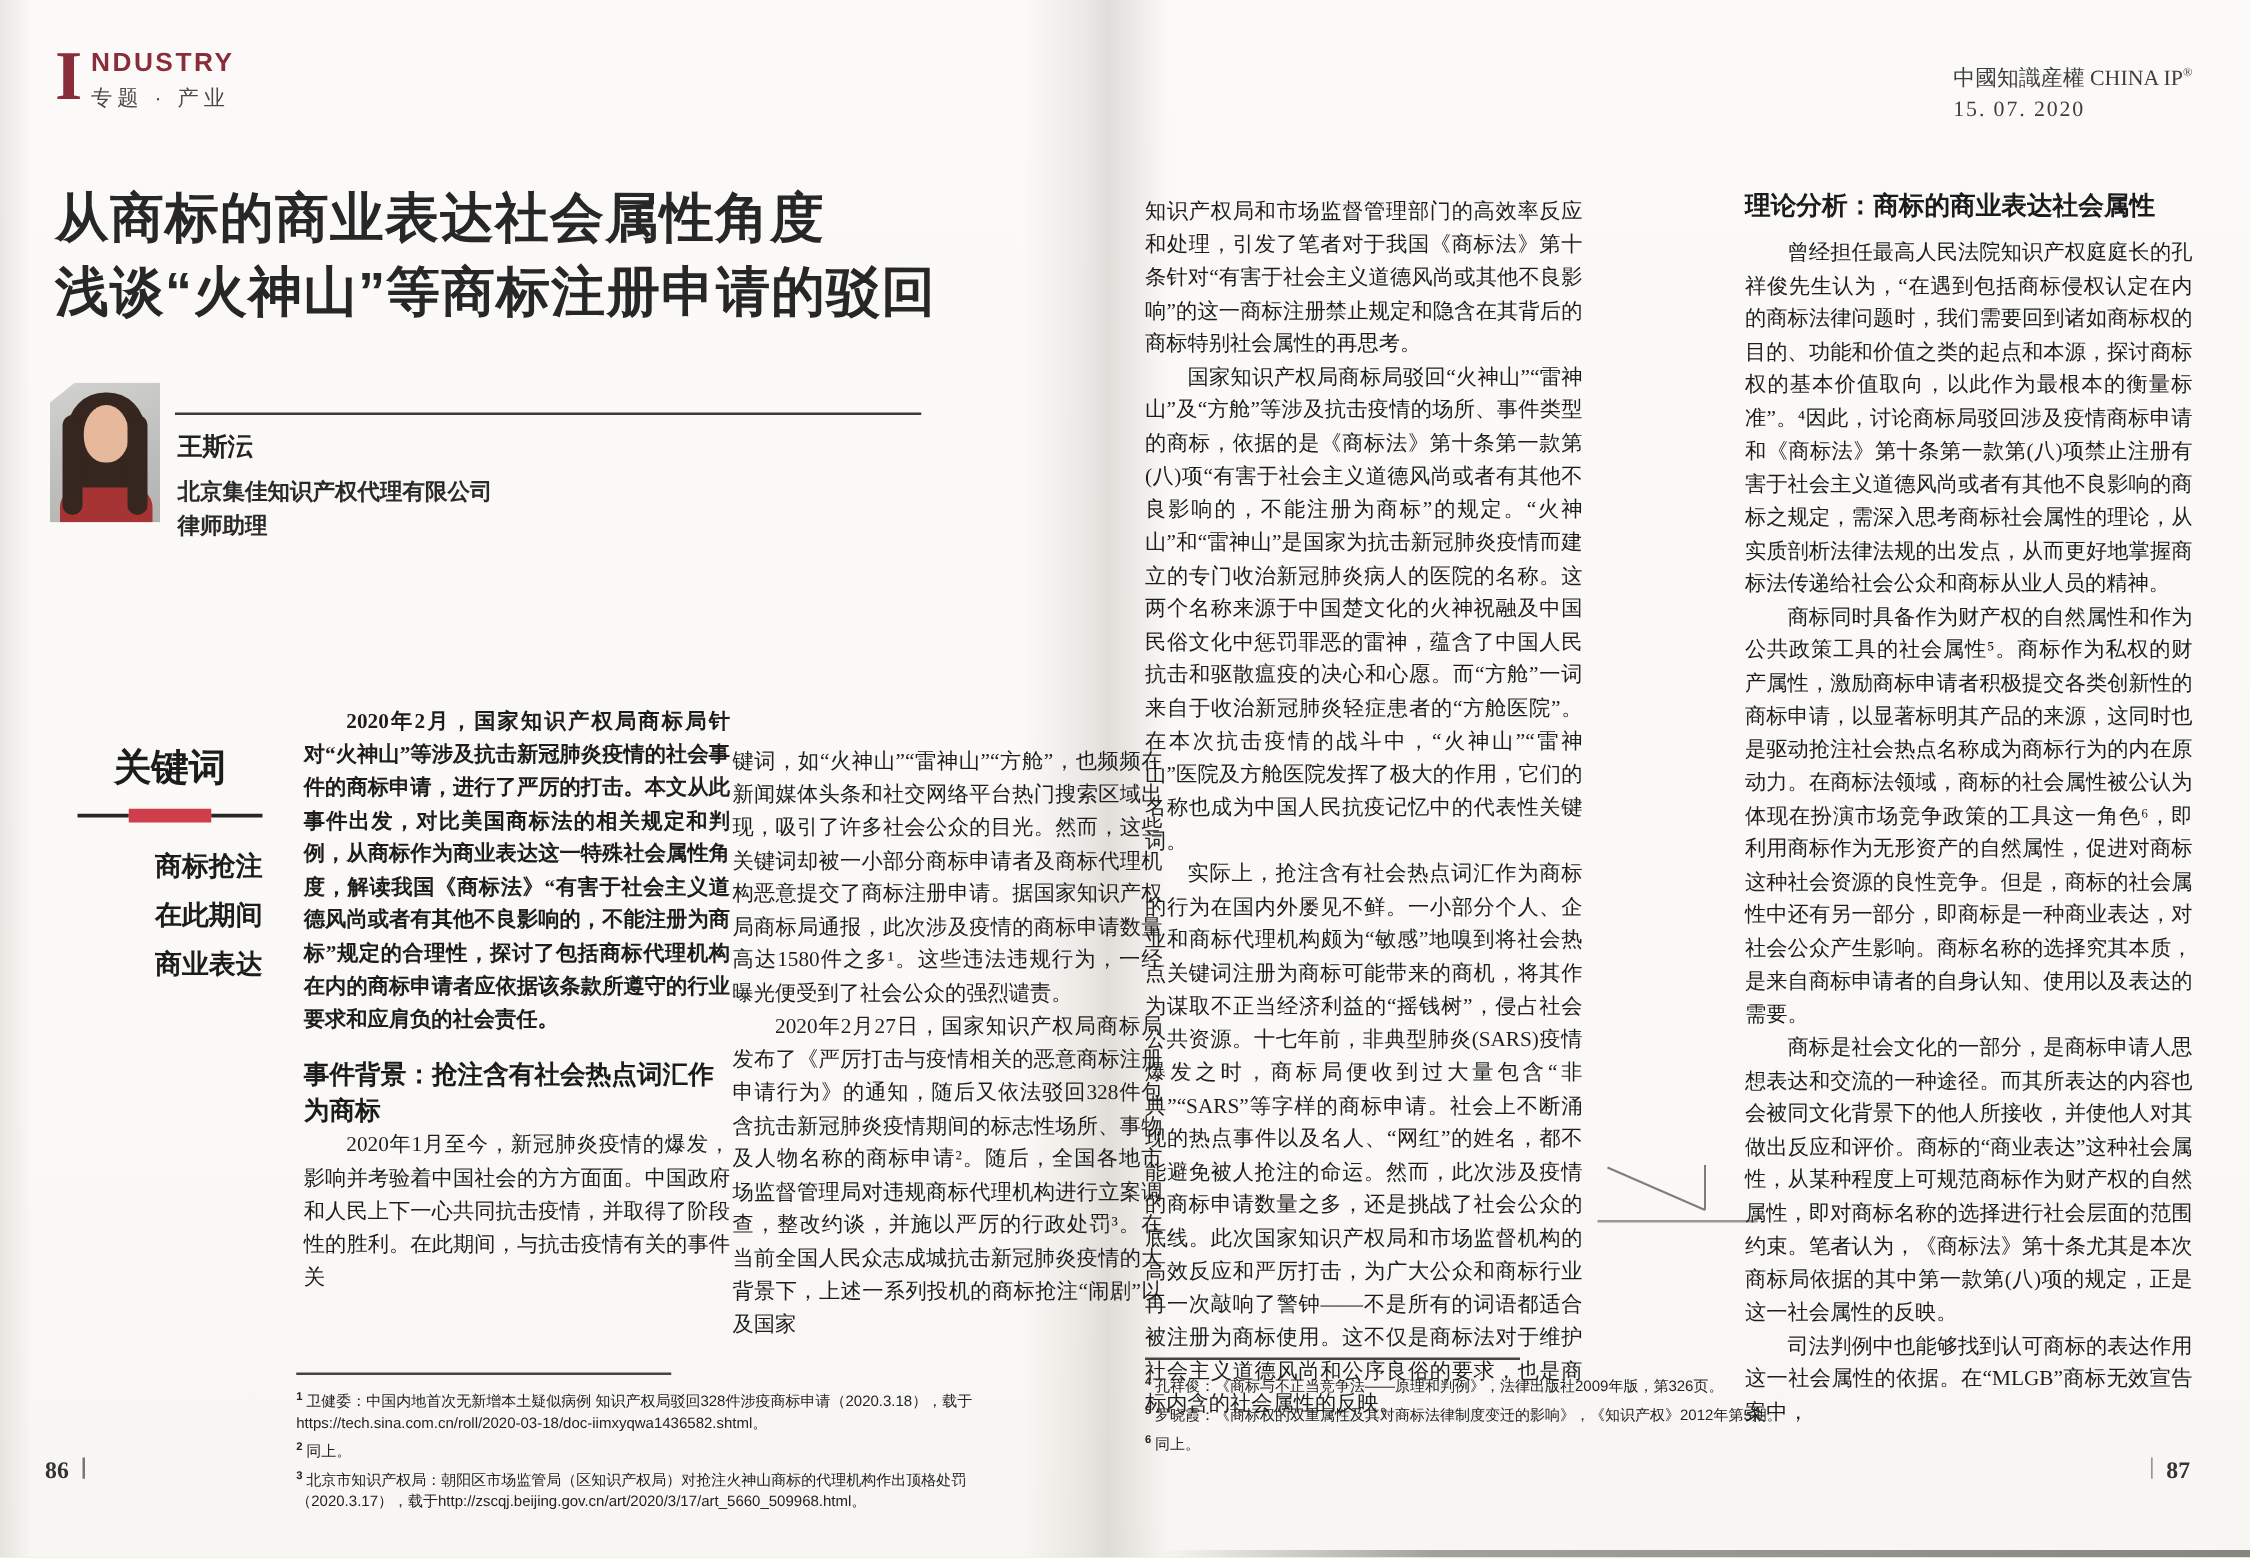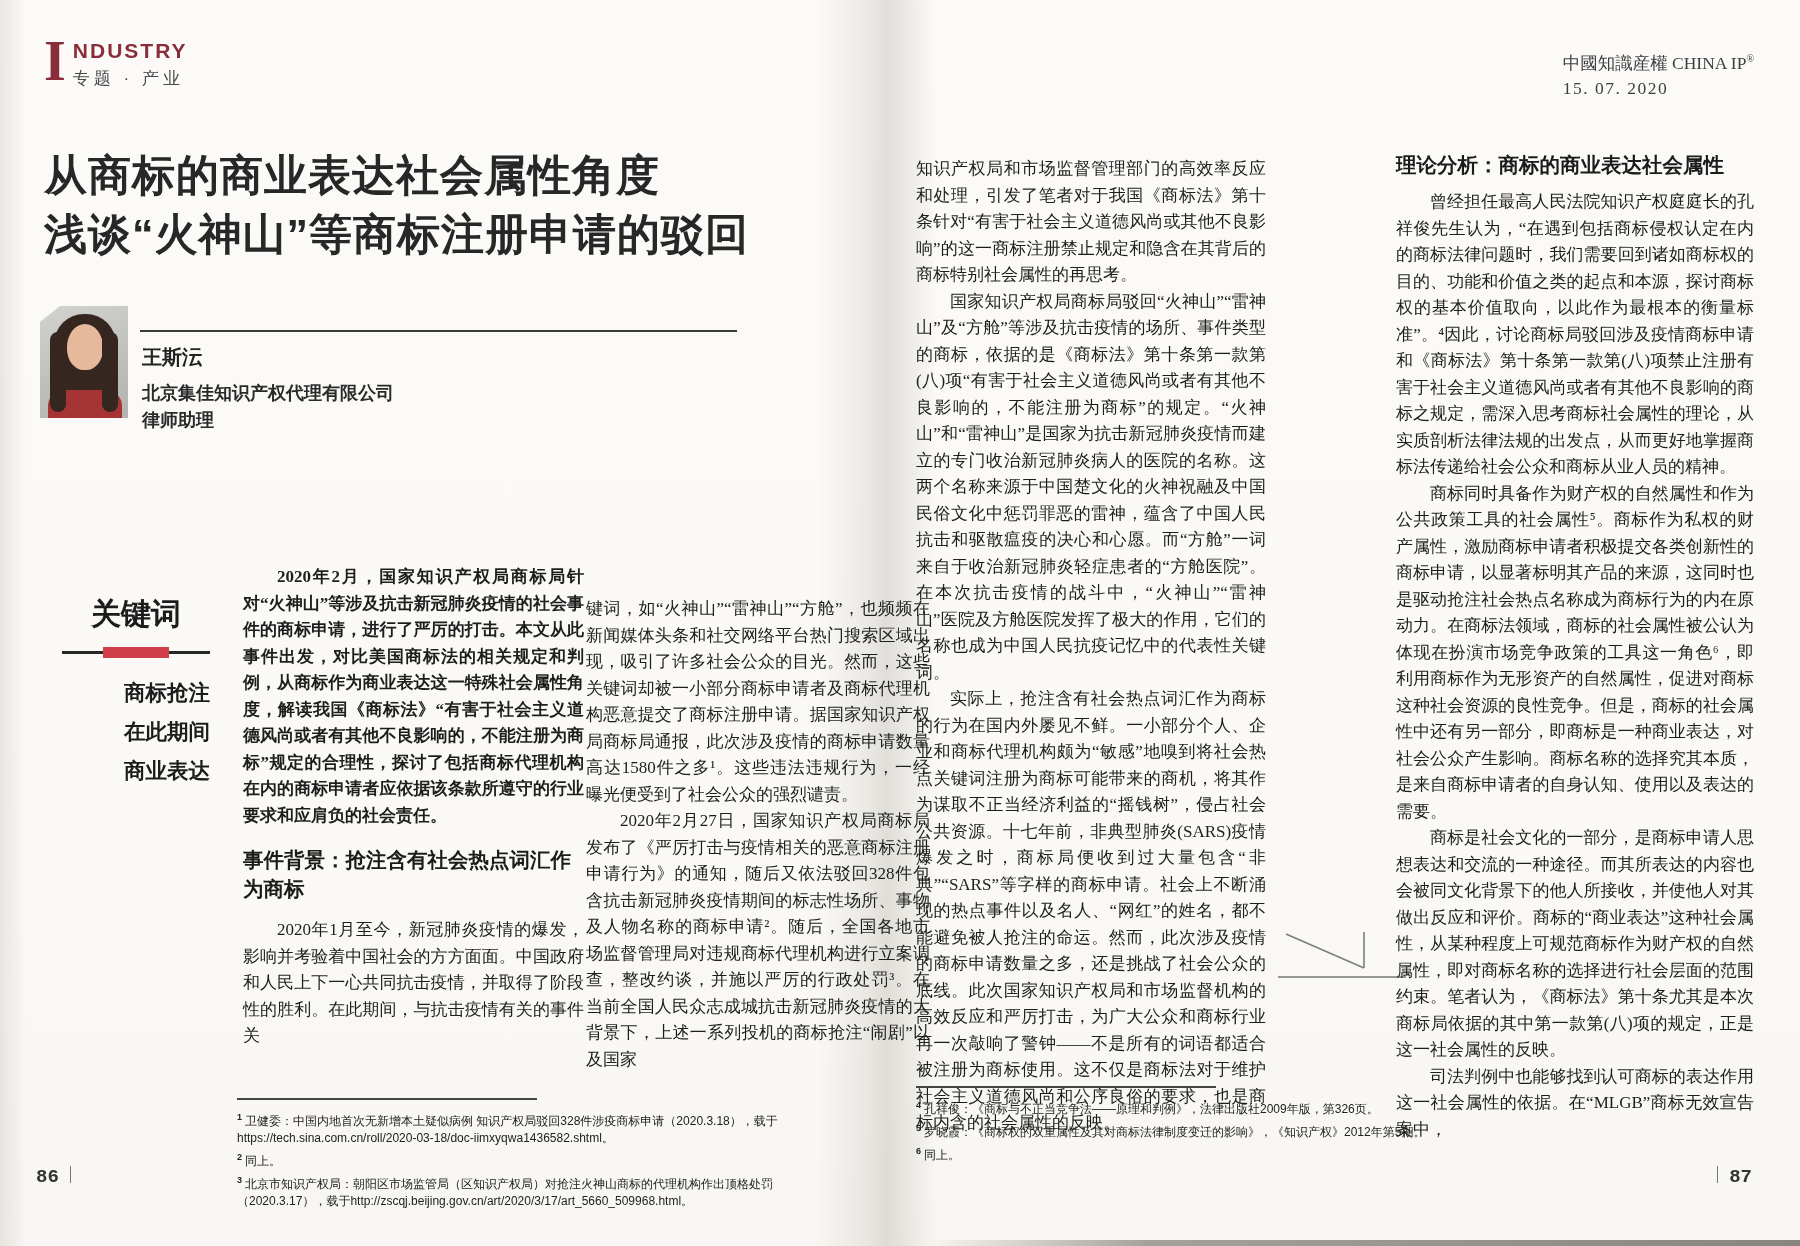--- a/index.html
+++ b/index.html
@@ -60,41 +60,41 @@
   .col{position:absolute;font-family:"Liberation Serif","DejaVu Serif",serif;font-size:17px;
     line-height:26.5px;color:#1d1d1d;text-align:justify;}
   .col p{margin:0;}
   .indent{text-indent:2em;}
   .abstract{font-weight:700;}
   #col-l1{left:243px;top:564px;width:341px;}
   #col-l2{left:586px;top:596px;width:344px;}
   #col-r1{left:916px;top:156px;width:350px;}
   #col-r2{left:1396px;top:150px;width:358px;}
   .section-heading{font-family:"Liberation Sans",sans-serif;font-weight:700;font-size:20.5px;
-    line-height:29px;color:#1b1b1b;text-align:left;margin:16px 0 14px;}
+    line-height:29px;color:#1b1b1b;text-align:left;margin:16px 0 0;}
   #col-r2 .section-heading{margin:0 0 10px;}
 
   
   .pullquote{position:absolute;left:1278px;top:932px;width:128px;}
   .pq-icon{display:block;margin-left:6px;}
   .pq-rule{height:2px;background:#979797;margin:6px 0 12px;}
   .pq-text{font-family:"Liberation Sans",sans-serif;font-weight:700;font-size:19px;
     line-height:29px;color:#4b55a4;text-align:justify;}
 
   
   .footnotes{position:absolute;font-family:"Liberation Sans",sans-serif;font-size:12px;
     line-height:17px;color:#222;}
   .fn-rule{width:300px;height:2px;background:#444;margin-bottom:9px;}
   .fn-item{margin:0 0 2px;}
   .fn-marker{font-size:9px;vertical-align:super;margin-right:3px;font-weight:700;}
   #fn-left{left:237px;top:1098px;width:614px;}
   #fn-right{left:916px;top:1086px;width:710px;}
 
   
-  .pagenum{position:absolute;top:1166px;font-family:Liberation Mono, monospace;font-size:19px;
+  .pagenum{position:absolute;top:1166px;font-family:Liberation Serif, serif;font-size:19px;
     font-weight:700;color:#333;display:flex;align-items:flex-start;gap:11px;}
   #pn-left{left:36px;}
   #pn-right{right:48px;}
   .pn-bar{display:inline-block;width:1.5px;height:17px;background:#777;}
 </style>
 </head>
 <body>
 
 <div class="spread">
   <div class="edge-left"></div>

